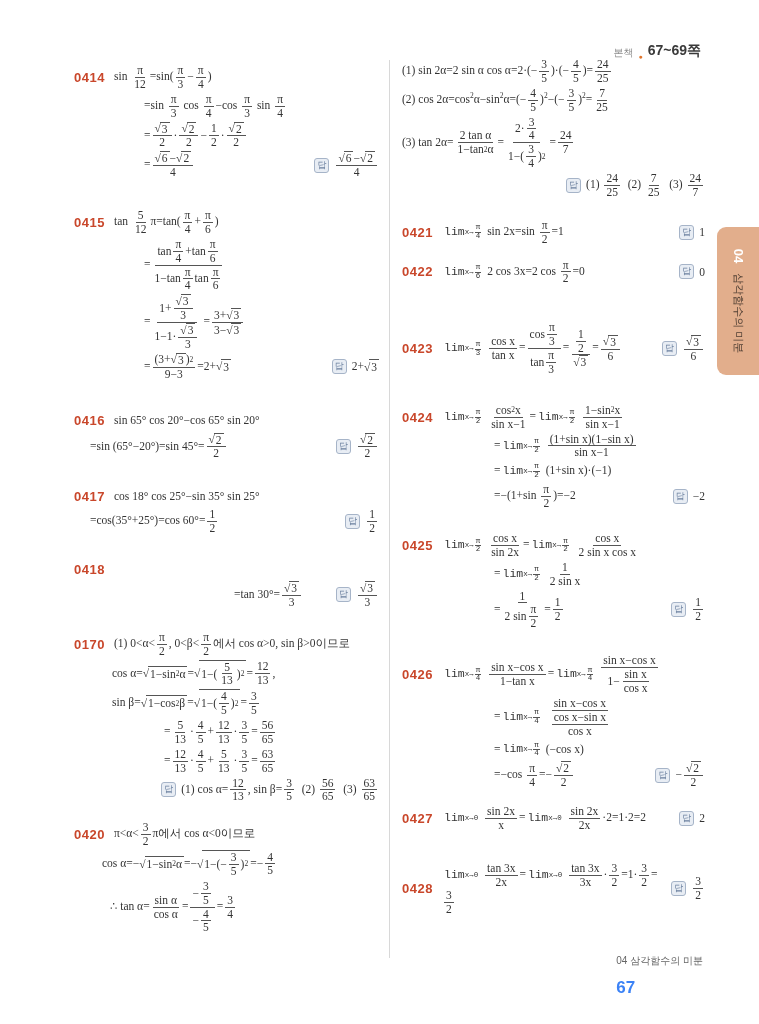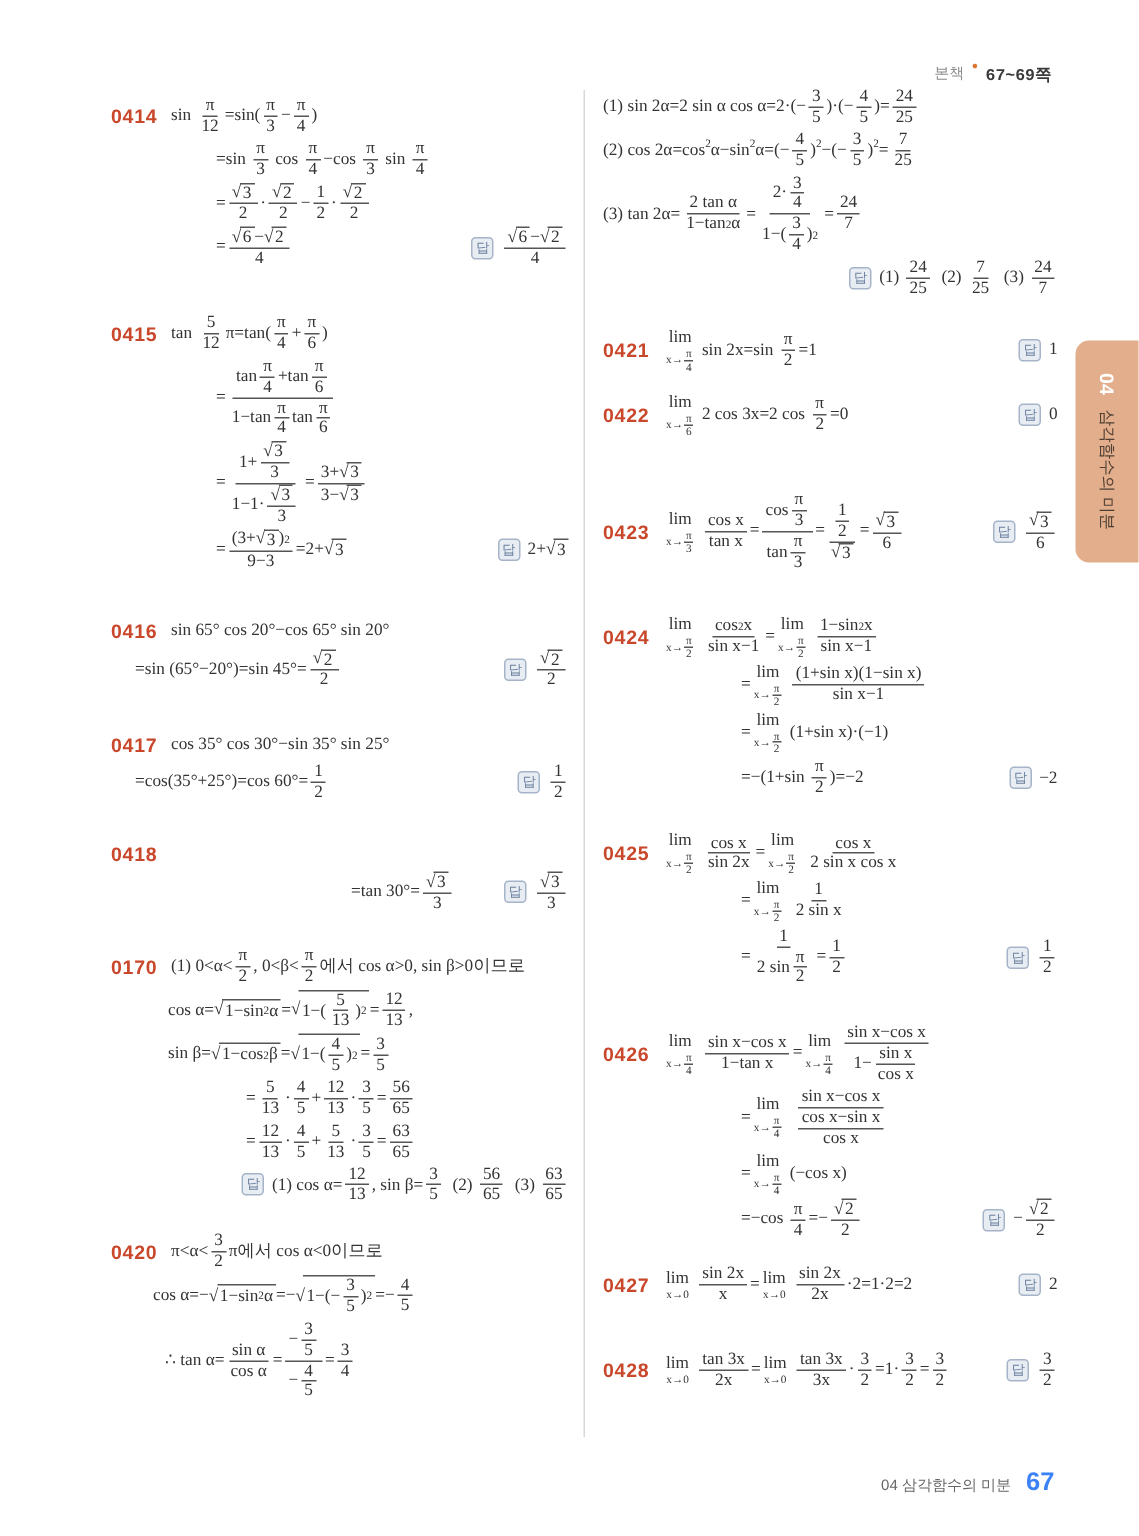--- a/index.html
+++ b/index.html
@@ -25,21 +25,21 @@
         margin:0 2px;line-height:1.12;text-align:center;}
   .fn{border-bottom:1px solid #555;padding:0 2px;display:inline-flex;align-items:center;justify-content:center;}
   .fd{padding:0 2px;display:inline-flex;align-items:center;justify-content:center;}
   
   .sqrt{display:inline-flex;align-items:center;vertical-align:middle;}
   .rs{margin-right:-1px;}
   .rb{border-top:1px solid #555;padding:0 2px;display:inline-flex;align-items:center;}
   
   .sp{font-size:7.5px;vertical-align:super;line-height:0;}
   
-  .lim{display:inline-flex;flex-direction:column;align-items:center;vertical-align:middle;margin:0 2px;}
+  .lim{display:inline-flex;align-items:center;vertical-align:middle;margin:0 2px;font-family:Liberation Mono, monospace;}
   .lw{line-height:1.05;}
   .ls{font-size:7.5px;line-height:1;display:inline-flex;align-items:center;margin-top:1px;}
   .ls .frac{margin:0 1px;line-height:1.05;}
   .ls .fn,.ls .fd{padding:0 1px;}
   
   .problem{margin-bottom:24px;}
   #col-left .problem:nth-child(1){margin-bottom:30px;}
   #col-left .problem:nth-child(2){margin-bottom:30px;}
   #col-left .problem:nth-child(3){margin-bottom:26px;}
   #col-left .problem:nth-child(4){margin-bottom:24px;}
@@ -48,36 +48,36 @@
   #col-left .problem:last-child,#col-right .problem:last-child{margin-bottom:0;}
   #col-right .problem:nth-child(1){margin-bottom:20px;}
   #col-right .problem:nth-child(2){margin-bottom:13px;}
   #col-right .problem:nth-child(3){margin-bottom:36px;}
   #col-right .problem:nth-child(4){margin-bottom:28px;}
   #col-right .problem:nth-child(5){margin-bottom:22px;}
   #col-right .problem:nth-child(6){margin-bottom:24px;}
   #col-right .problem:nth-child(7){margin-bottom:16px;}
   #col-right .problem:nth-child(8){margin-bottom:30px;}
   
-  .header{position:absolute;top:42px;right:58px;display:flex;align-items:flex-start;gap:5px;
-          font-family:Liberation Mono, monospace;}
+  .header{position:absolute;top:42px;right:58px;display:flex;align-items:flex-end;gap:5px;
+          font-family:Liberation Sans, sans-serif;}
   .h-book{font-size:10px;color:#8c8c8c;}
   .h-dot{font-size:7px;color:#e0762e;line-height:1;}
-  .h-pages{font-size:11px;font-weight:bold;color:#3a3a3a;}
+  .h-pages{font-size:14px;font-weight:bold;color:#3a3a3a;}
   
   .sidetab{position:absolute;right:0;top:227px;width:42px;height:148px;background:#e2ae8c;
            border-radius:9px 0 0 9px;}
   .tabinner{position:absolute;top:50%;left:50%;transform:translate(-50%,-50%) rotate(90deg);
             display:flex;align-items:center;gap:10px;white-space:nowrap;
             font-family:"Liberation Sans",sans-serif;}
   .tab-num{color:#ffffff;font-weight:bold;font-size:13px;}
   .tab-title{color:#503f33;font-size:11px;}
   
   .footer{position:absolute;bottom:26px;right:56px;display:flex;align-items:baseline;gap:10px;
-          font-family:"Liberation Sans",sans-serif;}
+          font-family:"Liberation Sans",sans-serif;flex-direction:column;}
   .f-chapter{font-size:10px;color:#666;}
   .f-page{font-size:17px;font-weight:bold;color:#3b82f6;}
 </style>
 </head>
 <body>
 
 <div class="header">
   <span class="h-book">본책</span>
   <span class="h-dot">●</span>
   <span class="h-pages">67~69쪽</span>
@@ -300,21 +300,21 @@
               </span>
               <span class="fd">2</span>
             </span></span>
         </span>
       </div>
     </div>
     <div class="problem">
       <div class="line">
         <span class="left">
           <span class="pnum">0417</span>
-          <span class="math">cos 35° cos 30°−sin 35° sin 25°</span>
+          <span class="math">cos 18° cos 25°−sin 35° sin 25°</span>
         </span>
       </div>
       <div class="line">
         <span class="left" style="padding-left: 16px;">
           <span class="math">=cos(35°+25°)=cos 60°=<span class="frac">
               <span class="fn">1</span>
               <span class="fd">2</span>
             </span></span>
         </span>
         <span class="ansgroup">

